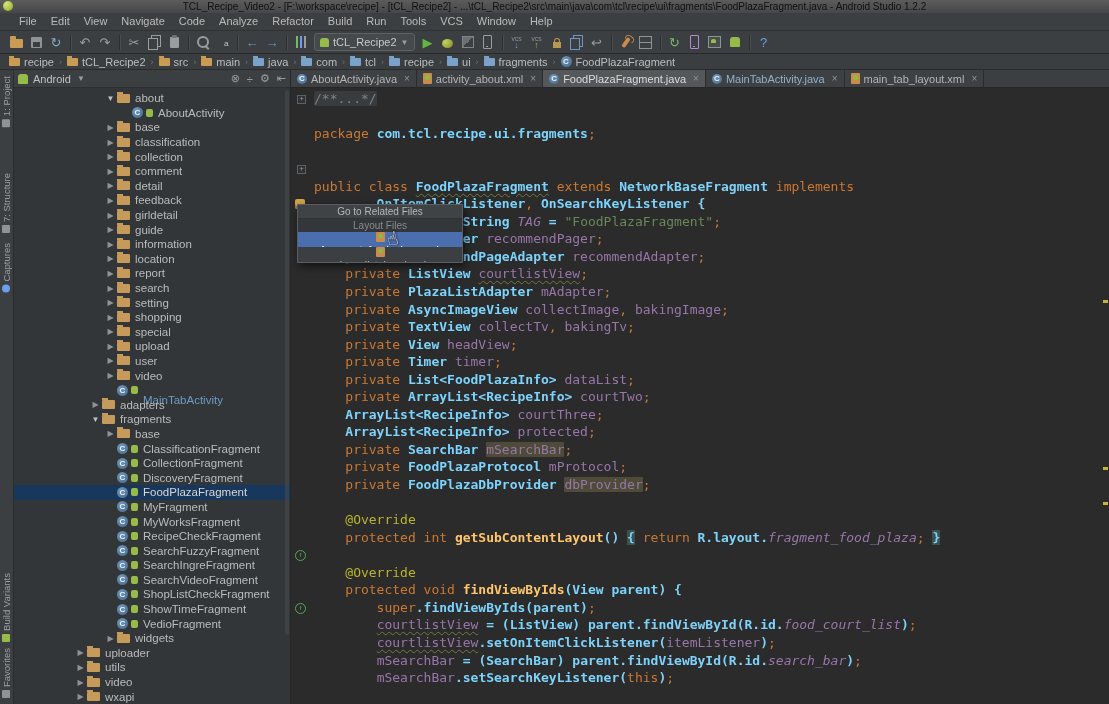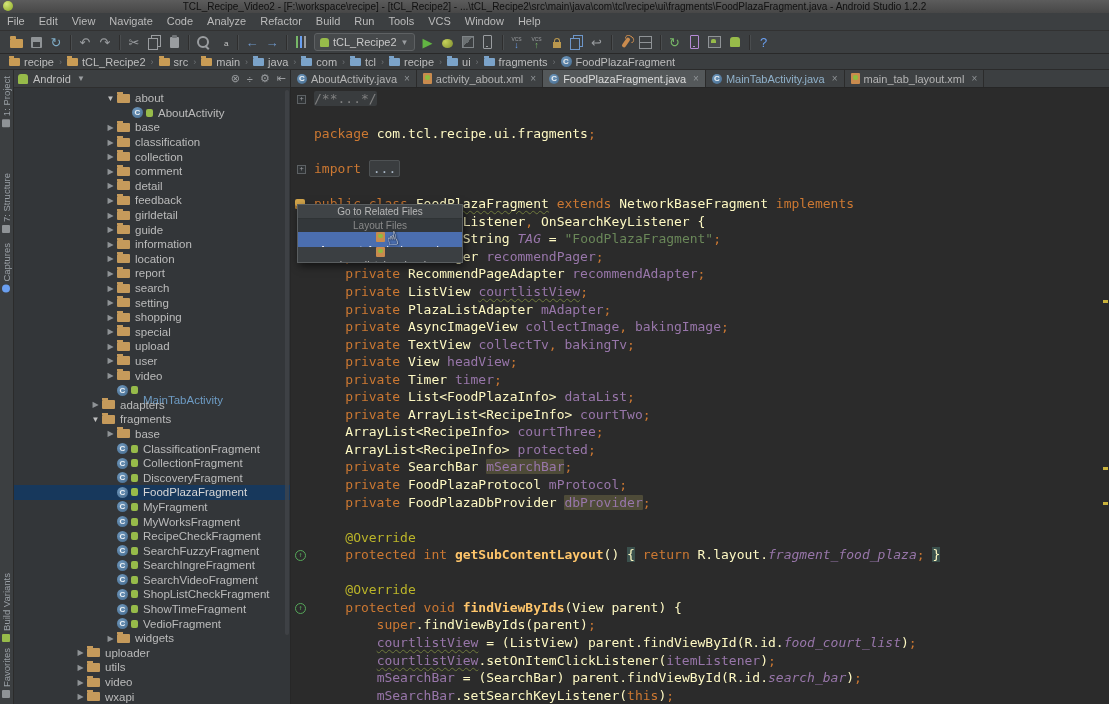--- a/index.html
+++ b/index.html
@@ -4,21 +4,21 @@
 <style>
   html,body{margin:0;padding:0;background:#222;}
   .app{position:relative;width:1109px;height:704px;overflow:hidden;background:#2b2b2b;
        font-family:"Liberation Sans",sans-serif;color:#bbbbbb;-webkit-font-smoothing:antialiased;}
   
   .titlebar{height:13px;background:linear-gradient(#5c5c5c,#474747);display:flex;align-items:center;justify-content:center;position:relative;}
   .titlebar .logo{position:absolute;left:3px;top:1px;width:10px;height:10px;border-radius:50%;
       background:radial-gradient(circle at 35% 30%,#d6e77a,#8aa822);}
   .titlebar .ttext{font-size:10px;color:#101010;white-space:nowrap;overflow:hidden;}
   
-  .menubar{height:18px;background:#3c3f41;display:flex;align-items:center;padding-left:0;border-bottom:1px solid #323232;box-sizing:border-box;}
+  .menubar{height:18px;background:#3c3f41;display:flex;align-items:center;padding-left:12px;border-bottom:1px solid #323232;box-sizing:border-box;}
   .menu-item{font-size:11px;color:#bbbbbb;padding:0 7px;line-height:17px;}
   
   .toolbar{height:23px;background:#3c3f41;display:flex;align-items:center;padding-left:6px;border-bottom:1px solid #292929;box-sizing:border-box;}
   .tbi{display:inline-flex;align-items:center;justify-content:center;width:20px;height:19px;font-size:13px;position:relative;}
   .tbsep{width:1px;height:15px;background:#2e2e2e;margin:0 4px;box-shadow:1px 0 0 #4a4d4f;}
   .runcfg{display:inline-flex;align-items:center;height:16px;background:#46494b;border:1px solid #5e6163;border-radius:3px;padding:0 5px;margin:0 3px;font-size:11px;color:#c8c8c8;gap:4px;}
   .caret{font-size:8px;color:#9a9da0;}
   
   .mi{display:inline-block;position:relative;}
   .mi-folder{width:13px;height:9px;background:#c99c55;border-radius:1px;margin-top:3px;}
@@ -87,21 +87,21 @@
   .tabsbar{height:18px;background:#3c3f41;display:flex;align-items:flex-end;border-bottom:1px solid #262626;box-sizing:border-box;}
   .etab{display:inline-flex;align-items:center;height:17px;padding:0 6px;font-size:11px;color:#b4b4b4;background:#3e4143;border-right:1px solid #2b2b2b;gap:4px;white-space:nowrap;}
   .etab.active{background:#54585a;color:#dcdcdc;}
   .tabx{color:#8f9396;font-size:10px;margin-left:3px;}
   .txml{display:inline-block;position:relative;width:9px;height:11px;background:#c98b4e;border-radius:1px;}
   .txml:after{content:"";position:absolute;top:2px;left:2px;width:5px;height:5px;background:#8fbb3f;border-radius:2px;}
   .codearea{position:relative;flex:1;background:#2b2b2b;overflow:hidden;
       font-family:"DejaVu Sans Mono",monospace;font-size:13px;line-height:17.55px;}
   #code{padding:2px 0 0 23px;}
   .cl{height:17.55px;white-space:pre;}
-  .s-pl{color:#fef9c3;} .s-kw{color:#cc7832;} .s-str{color:#6a8759;}
+  .s-pl{color:#7dd3fc;font-weight:bold;} .s-kw{color:#cc7832;} .s-str{color:#6a8759;}
   .s-fld{color:#9876aa;} .s-cst{color:#9876aa;font-style:italic;}
   .s-ann{color:#bbb529;} .s-dec{color:#ffc66b;font-weight:bold;} .s-cmt{color:#808080;}
   .foldbg{background:#393c3e;border-radius:2px;}
   .foldbox{background:#3a3d3f;border:1px solid #4e5254;border-radius:2px;padding:0 3px;color:#a9b7c6;}
   .hl{background:#4e4b38;border-radius:1px;}
   .brc{background:#3b514d;}
   .wv{text-decoration:underline;text-decoration-style:wavy;text-decoration-color:#6f7a3c;text-decoration-thickness:1px;text-underline-offset:2px;}
   .gfold{width:7px;height:7px;border:1px solid #5d6164;background:#2f3234;color:#9a9da0;font-size:7px;line-height:6px;text-align:center;position:absolute;left:6px;}
   .goverride{width:9px;height:9px;border:1px solid #56a85a;border-radius:50%;color:#56a85a;font-size:7px;line-height:8px;text-align:center;position:absolute;left:4px;}
   .grelated{width:10px;height:10px;background:#d2a44a;border-radius:2px;position:absolute;left:4px;box-shadow:inset 0 -3px 0 #a87832;}
@@ -573,21 +573,20 @@
             <span>main_tab_layout.xml</span>
             <span class="tabx">×</span>
           </span>
         </div>
       <div class="codearea" id="codearea">
         <div id="code">
             <div class="cl"><span class="s-cmt foldbg">/**...*/</span></div>
             <div class="cl"></div>
             <div class="cl"><span class="s-kw">package </span><span class="s-pl">com.tcl.recipe.ui.fragments</span><span class="s-kw">;</span></div>
             <div class="cl"></div>
-            <div class="cl"><span class="s-kw">import </span><span class="foldbox">...</span></div>
             <div class="cl"></div>
             <div class="cl"><span class="s-kw">public class </span><span class="s-pl wv">FoodPlazaFragment</span><span class="s-pl"> </span><span class="s-kw">extends</span><span class="s-pl"> NetworkBaseFragment </span><span class="s-kw">implements</span></div>
             <div class="cl"><span class="s-pl">        OnItemClickListener</span><span class="s-kw">,</span><span class="s-pl"> OnSearchKeyListener {</span></div>
             <div class="cl"><span class="s-kw">    private static </span><span class="s-pl">String </span><span class="s-cst">TAG</span><span class="s-pl"> = </span><span class="s-str">"FoodPlazaFragment"</span><span class="s-kw">;</span></div>
             <div class="cl"><span class="s-kw">    private </span><span class="s-pl">ViewPager </span><span class="s-fld">recommendPager</span><span class="s-kw">;</span></div>
             <div class="cl"><span class="s-kw">    private </span><span class="s-pl">RecommendPageAdapter </span><span class="s-fld">recommendAdapter</span><span class="s-kw">;</span></div>
             <div class="cl"><span class="s-kw">    private </span><span class="s-pl">ListView </span><span class="s-fld wv">courtlistView</span><span class="s-kw">;</span></div>
             <div class="cl"><span class="s-kw">    private </span><span class="s-pl">PlazaListAdapter </span><span class="s-fld">mAdapter</span><span class="s-kw">;</span></div>
             <div class="cl"><span class="s-kw">    private </span><span class="s-pl">AsyncImageView </span><span class="s-fld">collectImage</span><span class="s-kw">,</span><span class="s-pl"> </span><span class="s-fld">bakingImage</span><span class="s-kw">;</span></div>
             <div class="cl"><span class="s-kw">    private </span><span class="s-pl">TextView </span><span class="s-fld">collectTv</span><span class="s-kw">,</span><span class="s-pl"> </span><span class="s-fld">bakingTv</span><span class="s-kw">;</span></div>

